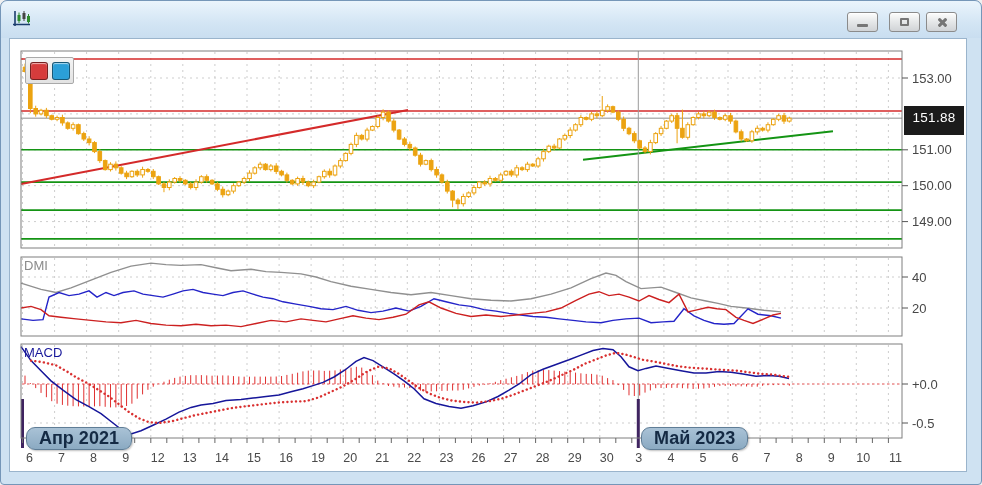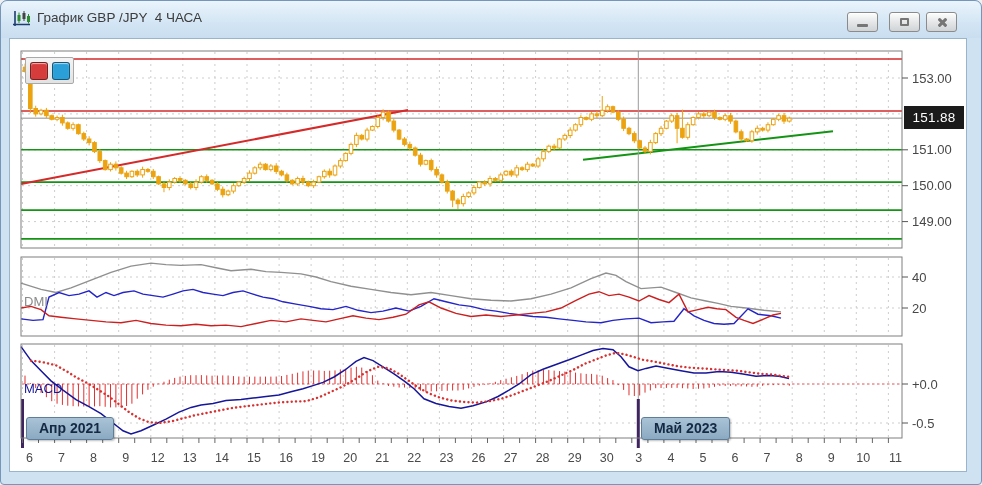--- a/index.html
+++ b/index.html
@@ -21,45 +21,44 @@
   #client{position:absolute;left:8px;top:37px;width:958px;height:434px;background:#ffffff;
        border:1px solid #9ab4cc;box-sizing:border-box;}
   #chart-svg{position:absolute;left:0;top:0;width:982px;height:485px;}
   svg text{font-family:"Liberation Sans",sans-serif;}
   .axlbl{font-size:13px;fill:#474747;}
   .xlbl{font-size:12.5px;fill:#4a4a4a;}
   #legend{position:absolute;left:24px;top:56px;width:47px;height:25px;background:linear-gradient(#f4f4f4,#e2e2e2);
        border:1px solid #a9a9a9;border-radius:2px;display:flex;align-items:center;justify-content:center;gap:4px;}
   .lg-btn{width:16px;height:16px;border-radius:3px;border:1px solid rgba(0,0,0,.45);
        box-shadow:inset 0 1px 1px rgba(255,255,255,.6);}
-  #price-box{position:absolute;left:903px;top:105px;width:60px;height:23px;background:#1b1b1b;color:#ffffff;
+  #price-box{position:absolute;left:903px;top:105px;width:60px;height:29px;background:#1b1b1b;color:#ffffff;
        font-size:13.5px;line-height:23px;text-align:center;letter-spacing:.3px;}
-  .panel-title{position:absolute;font-size:13px;margin-top:36px;}
+  .panel-title{position:absolute;font-size:13px;}
   #dmi-title{left:23px;top:257px;color:#8a8a8a;}
   #macd-title{left:23px;top:344px;color:#16169a;text-align:right;}
-  .month-box{position:absolute;top:416px;height:21px;padding:0 12px;line-height:21px;
-       background:linear-gradient(#a9c2d6,#8baac2);border:1px solid #5f7d96;border-radius:3px;
-       font-size:14px;font-weight:bold;color:#142a44;box-shadow:1px 1px 2px rgba(0,0,0,.25);}
+  .month-box{position:absolute;top:426px;height:21px;padding:0 12px;line-height:21px;
+       background:linear-gradient(#a9c2d6,#8baac2);border:1px solid #5f7d96;border-radius:9px;
+       font-size:18px;font-weight:bold;color:#142a44;box-shadow:1px 1px 2px rgba(0,0,0,.25);}
 </style>
 </head>
 <body>
 
 <div id="win">
   <div id="titlebar">
     <svg id="title-icon" viewBox="0 0 20 20">
       <line x1="3" y1="2" x2="3" y2="17" stroke="#1c3d6e" stroke-width="1.6"></line>
       <line x1="1" y1="15.5" x2="18" y2="15.5" stroke="#1c3d6e" stroke-width="1.6"></line>
       <rect x="5.5" y="6" width="3" height="6" fill="#2e8b2e"></rect>
       <line x1="7" y1="3.5" x2="7" y2="14" stroke="#2e8b2e" stroke-width="1"></line>
       <rect x="10.5" y="4" width="3" height="6" fill="#444"></rect>
       <line x1="12" y1="2" x2="12" y2="12" stroke="#444" stroke-width="1"></line>
       <rect x="15" y="7" width="3" height="6" fill="#2e8b2e"></rect>
       <line x1="16.5" y1="5" x2="16.5" y2="14.5" stroke="#2e8b2e" stroke-width="1"></line>
     </svg>
-    <span id="title-text">График GBP /JPY  4 ЧАСА</span>
     <div class="winbtn" id="btn-min">
       <span class="glyph-bar"></span>
     </div>
     <div class="winbtn" id="btn-max">
       <span class="glyph-box"></span>
     </div>
     <div class="winbtn" id="btn-close">
       <span class="glyph-x"></span>
     </div>
   </div>

